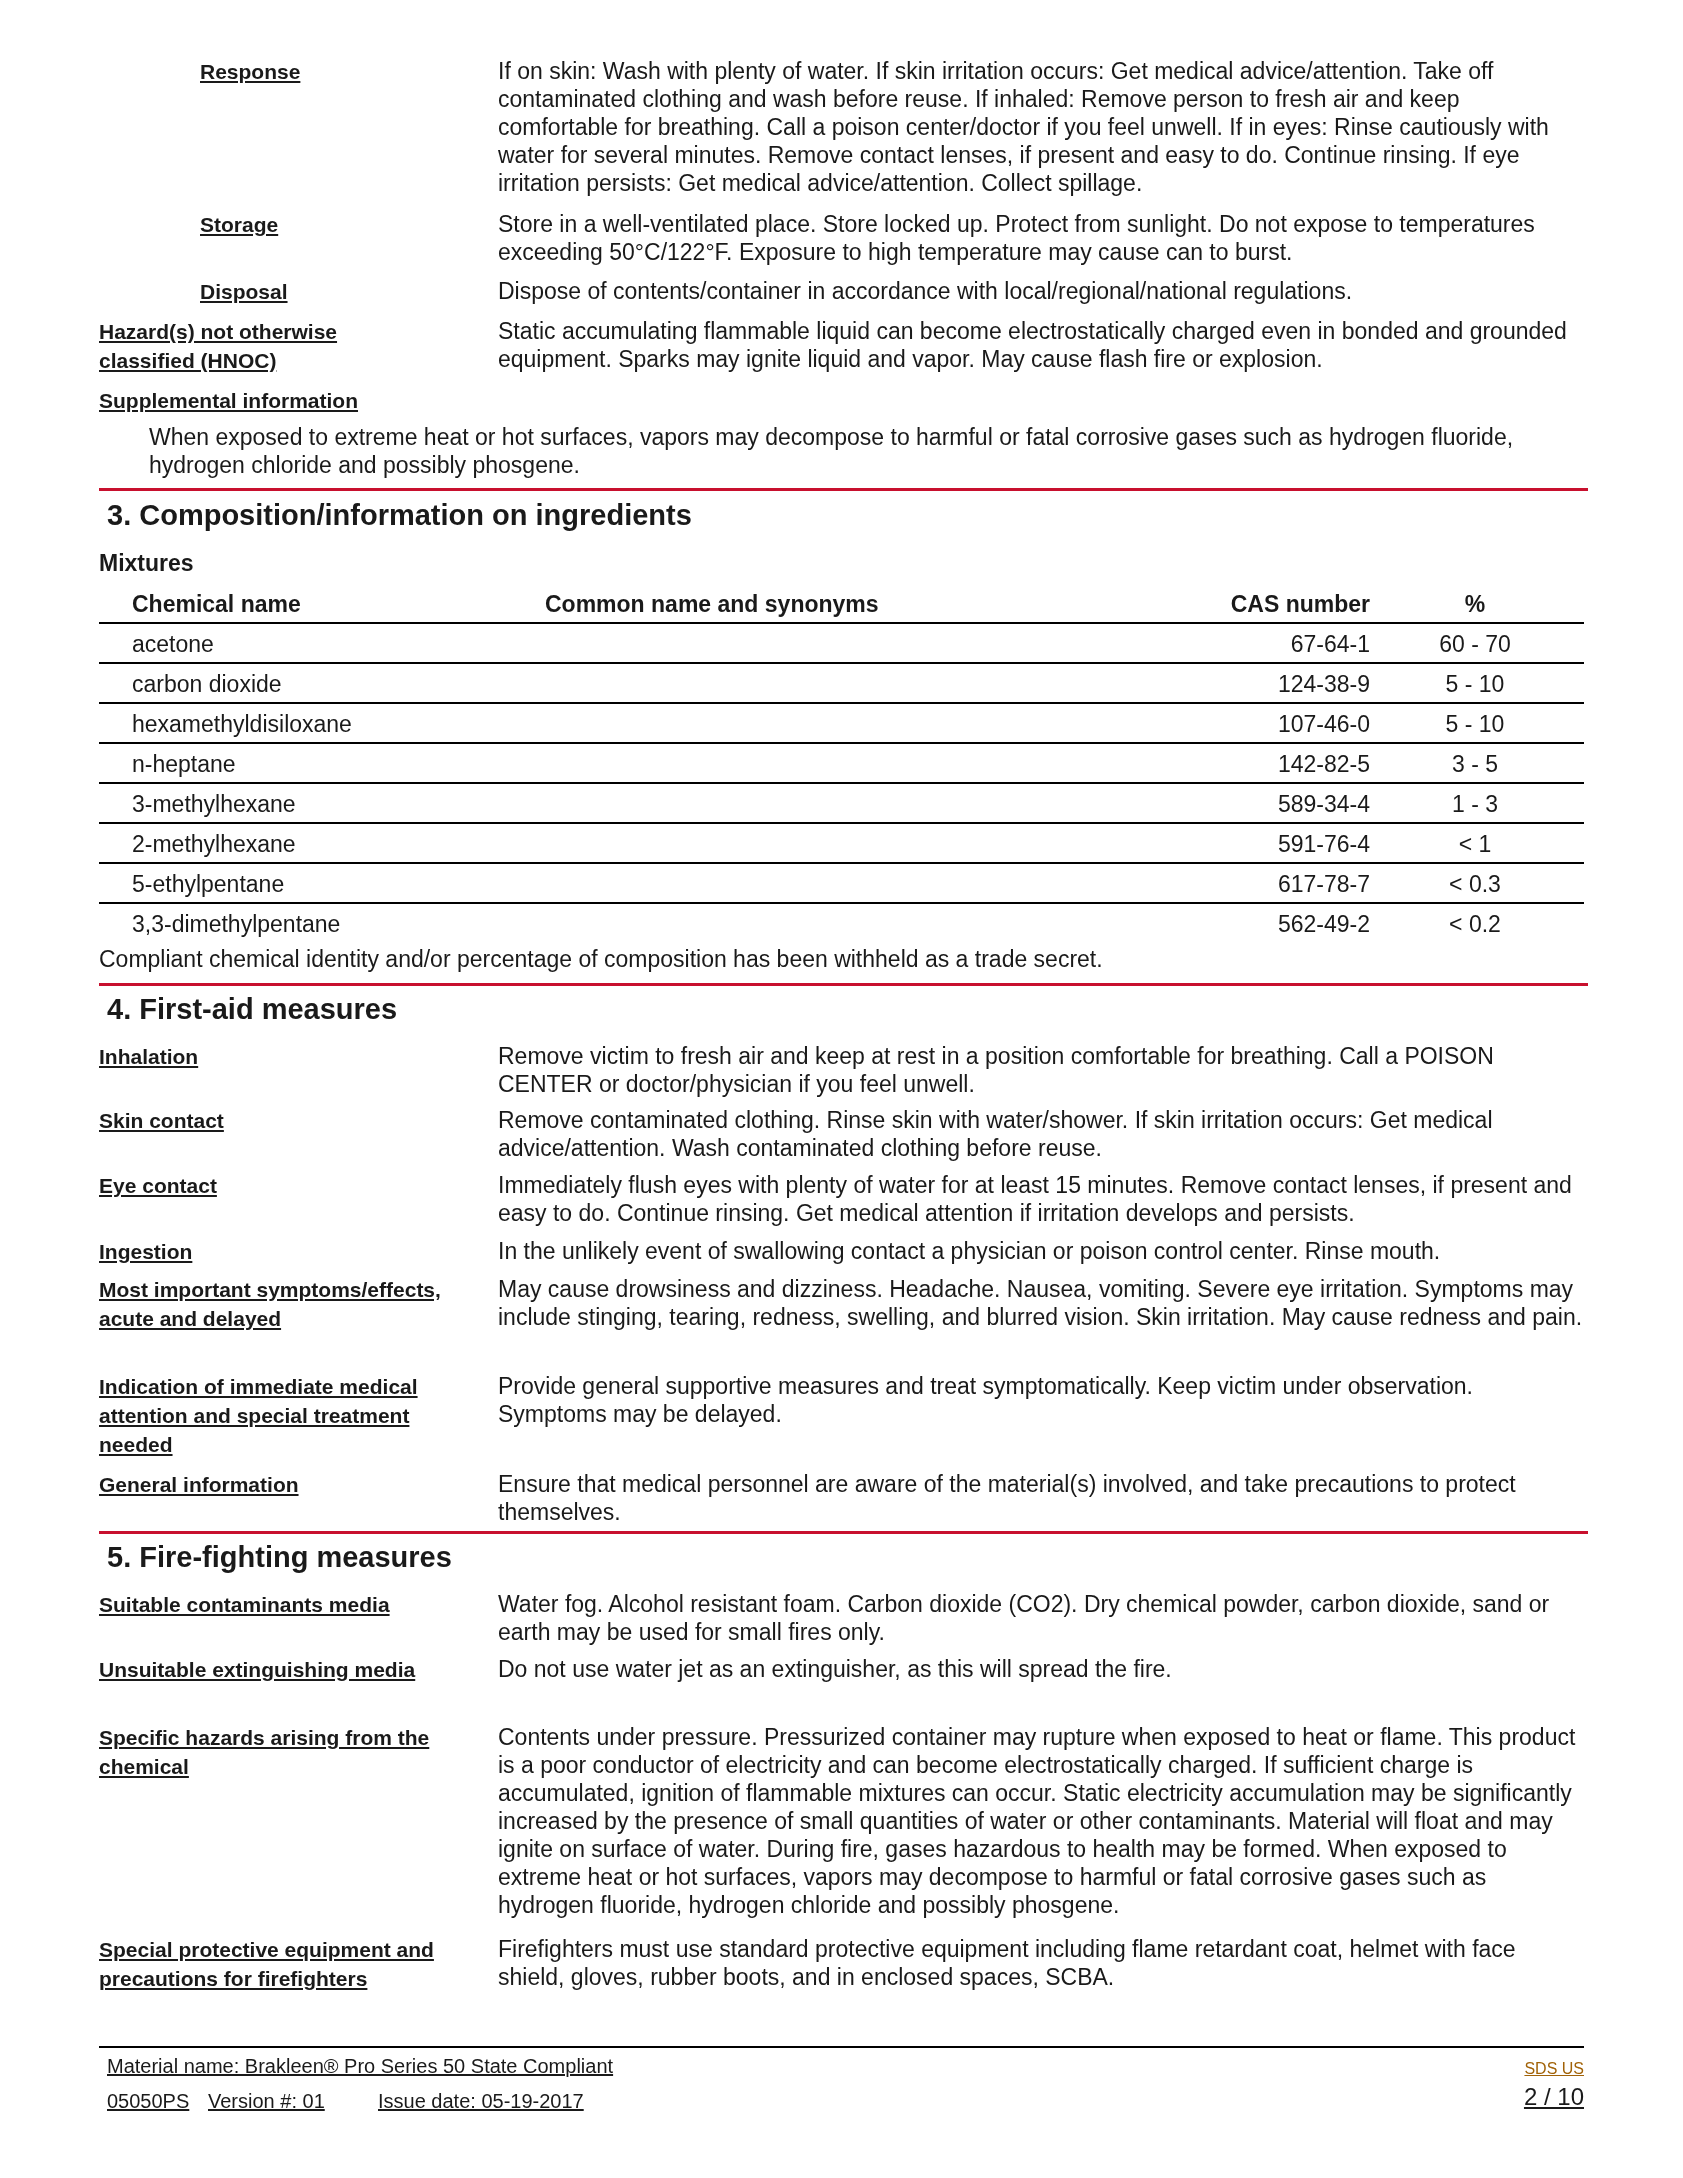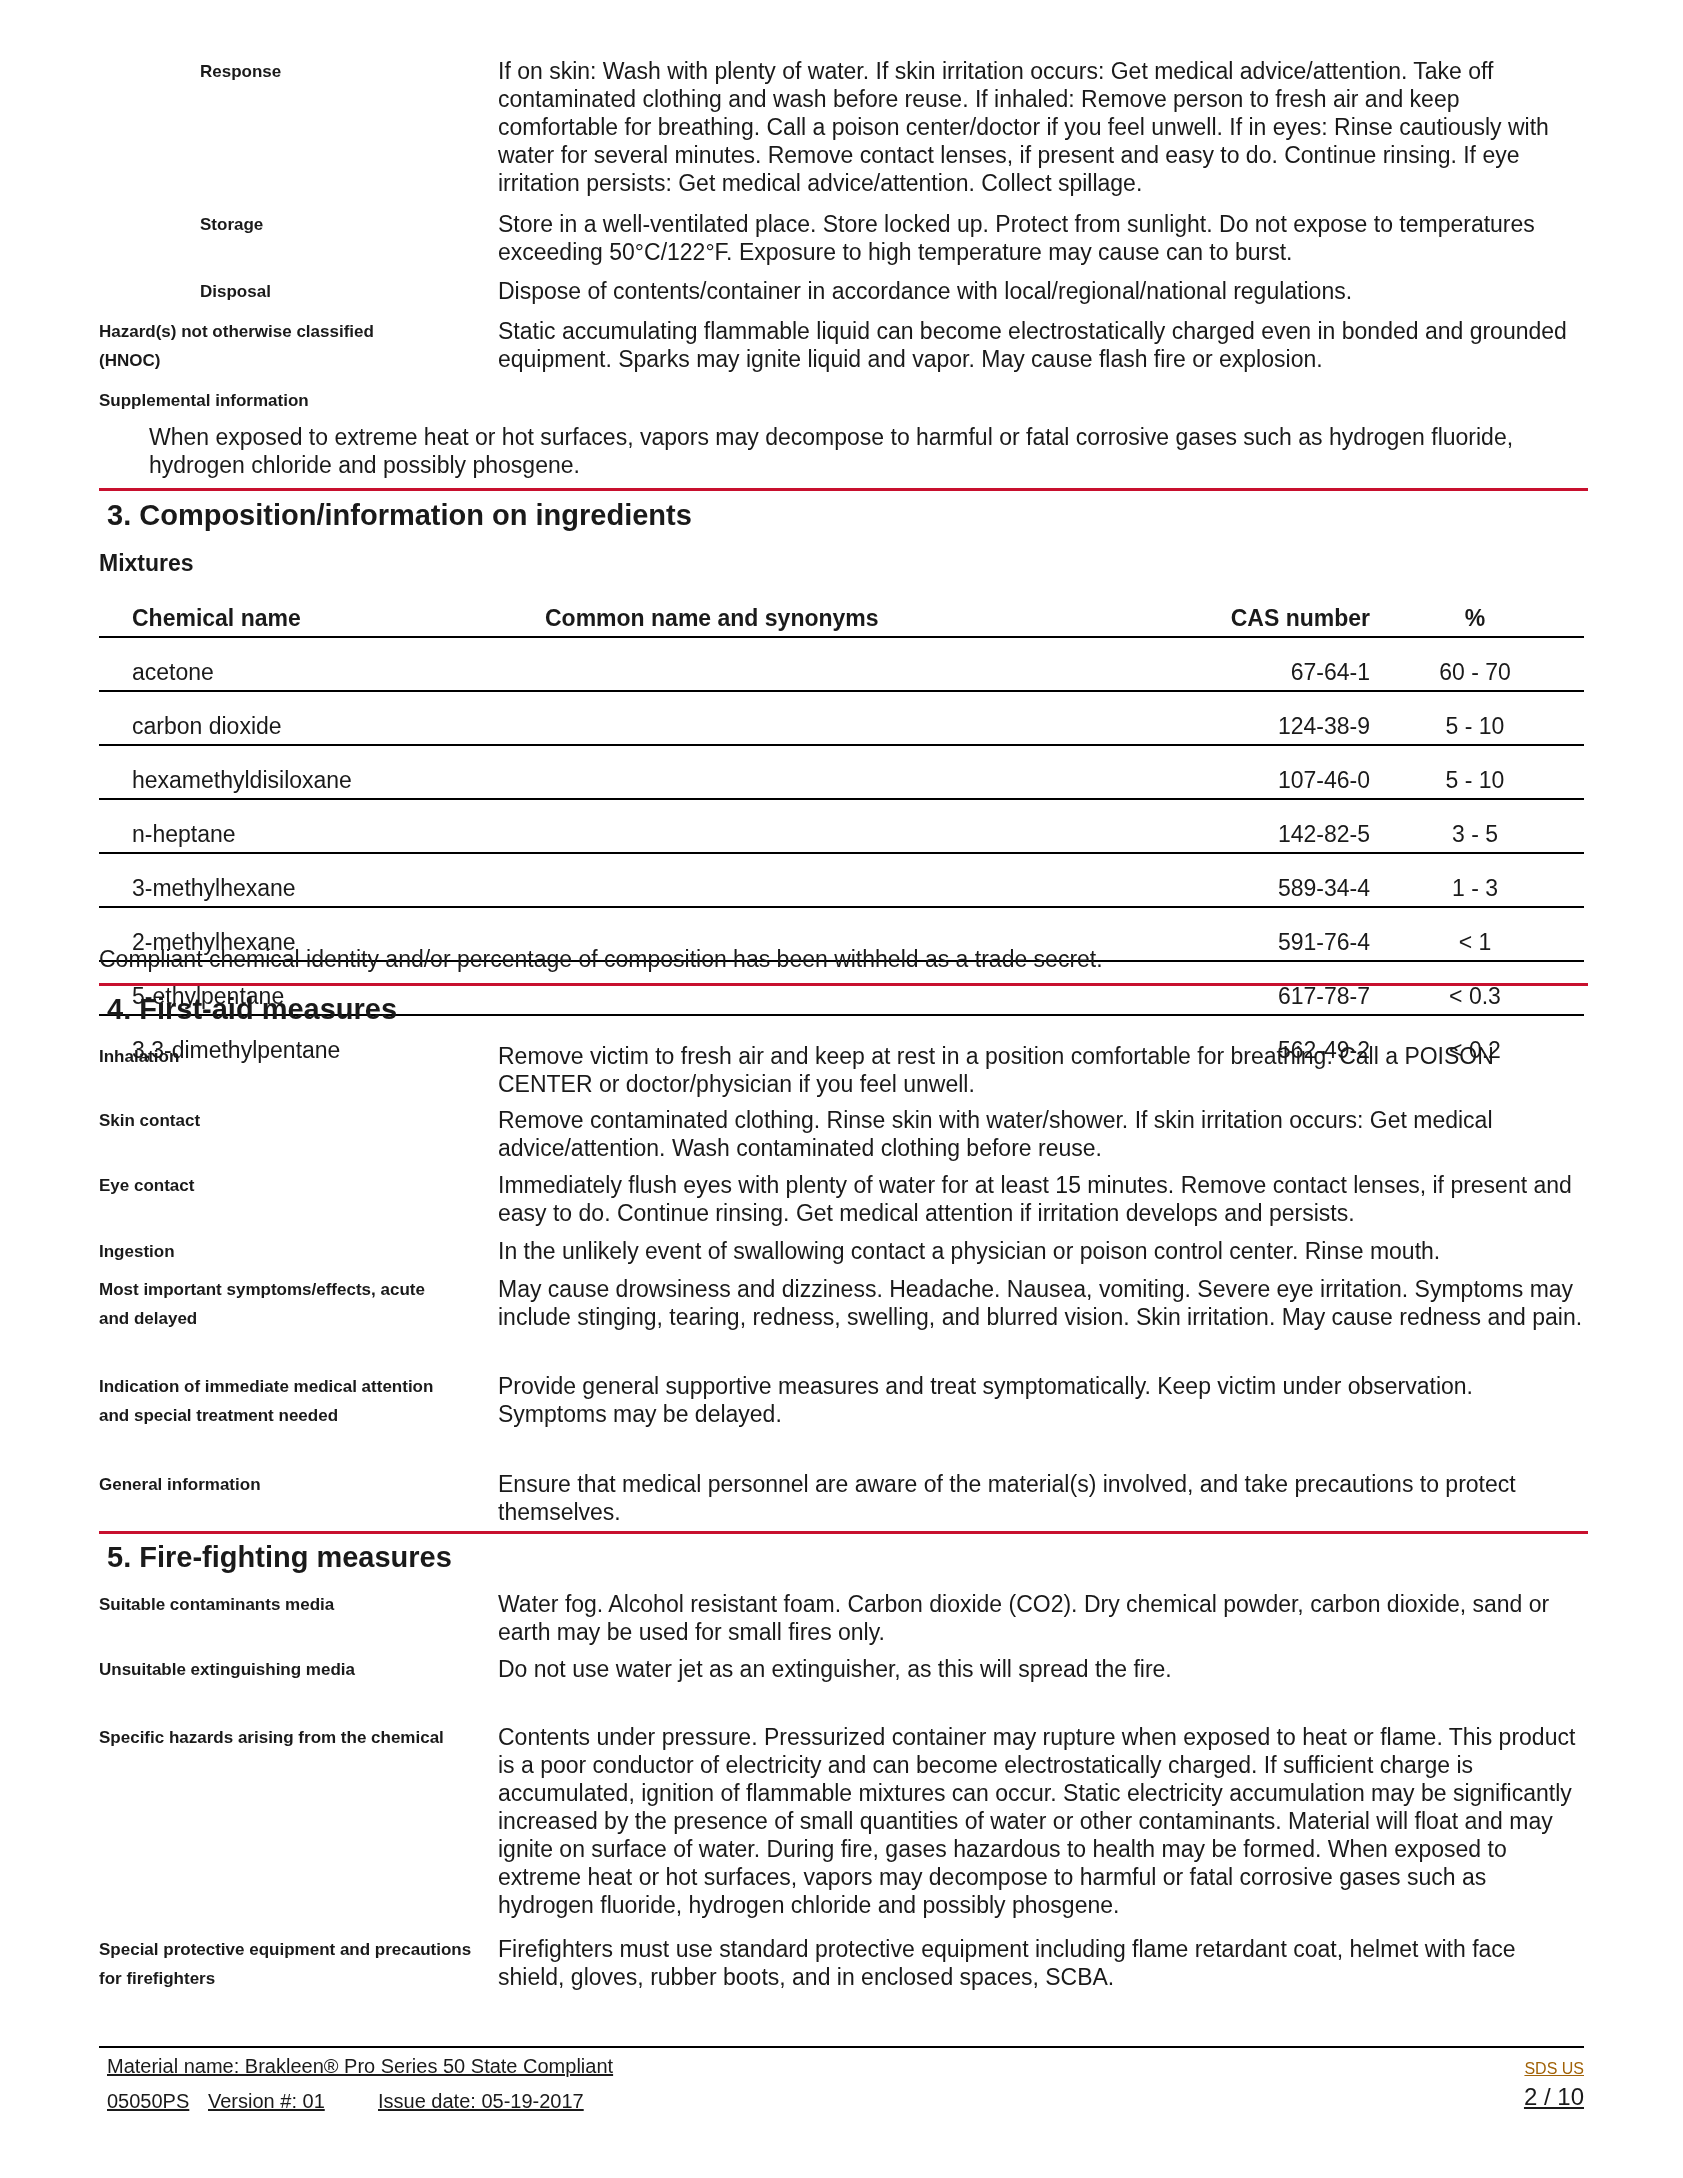--- a/index.html
+++ b/index.html
@@ -1,26 +1,26 @@
 <!DOCTYPE html>
 <html><head>
 <meta charset="utf-8">
 <style>
   html, body { margin: 0; padding: 0; background: #ffffff; }
   body { width: 1683px; height: 2178px; position: relative; overflow: hidden;
          font-family: "Liberation Sans", sans-serif; color: #1a1a1a; }
   .page { position: absolute; left: 99px; top: 0; width: 1485px; }
-  .lbl { position: absolute; left: 0; width: 386px; font-weight: bold; font-size: 17px; line-height: 29px; }
+  .lbl { position: absolute; left: 0; width: 386px; font-weight: bold; font-size: 21px; line-height: 29px; text-decoration: underline; }
   .lbl.indent { left: 101px; }
   .txt { position: absolute; left: 399px; width: 1086px; font-size: 23px; line-height: 28px; }
   .plain { position: absolute; font-size: 23px; line-height: 28px; }
   .rule-red { position: absolute; left: 0; width: 1489px; height: 3px; background: #c8102e; }
   .sect-title { position: absolute; left: 8px; font-size: 29px; font-weight: bold; line-height: 34px; }
   .tbl { position: absolute; left: 0; top: 584px; width: 1485px; }
-  .trow { position: relative; height: 38px; border-bottom: 2px solid #000; font-size: 23px; margin-top: 14px; }
+  .trow { position: relative; height: 38px; border-bottom: 2px solid #000; font-size: 23px; }
   .trow.last { border-bottom: none; }
   .trow span { position: absolute; top: 8px; line-height: 24px; }
   .thead span { font-weight: bold; }
   .c1 { left: 33px; }
   .c2 { left: 446px; }
   .c3 { left: 1028px; width: 243px; text-align: right; }
   .c4 { left: 1272px; width: 208px; text-align: center; }
   .footer-rule { position: absolute; left: 0; top: 2046px; width: 1485px; height: 2px; background: #000; }
   .foot { position: absolute; font-size: 20px; line-height: 24px; text-decoration: underline; }
 </style>

